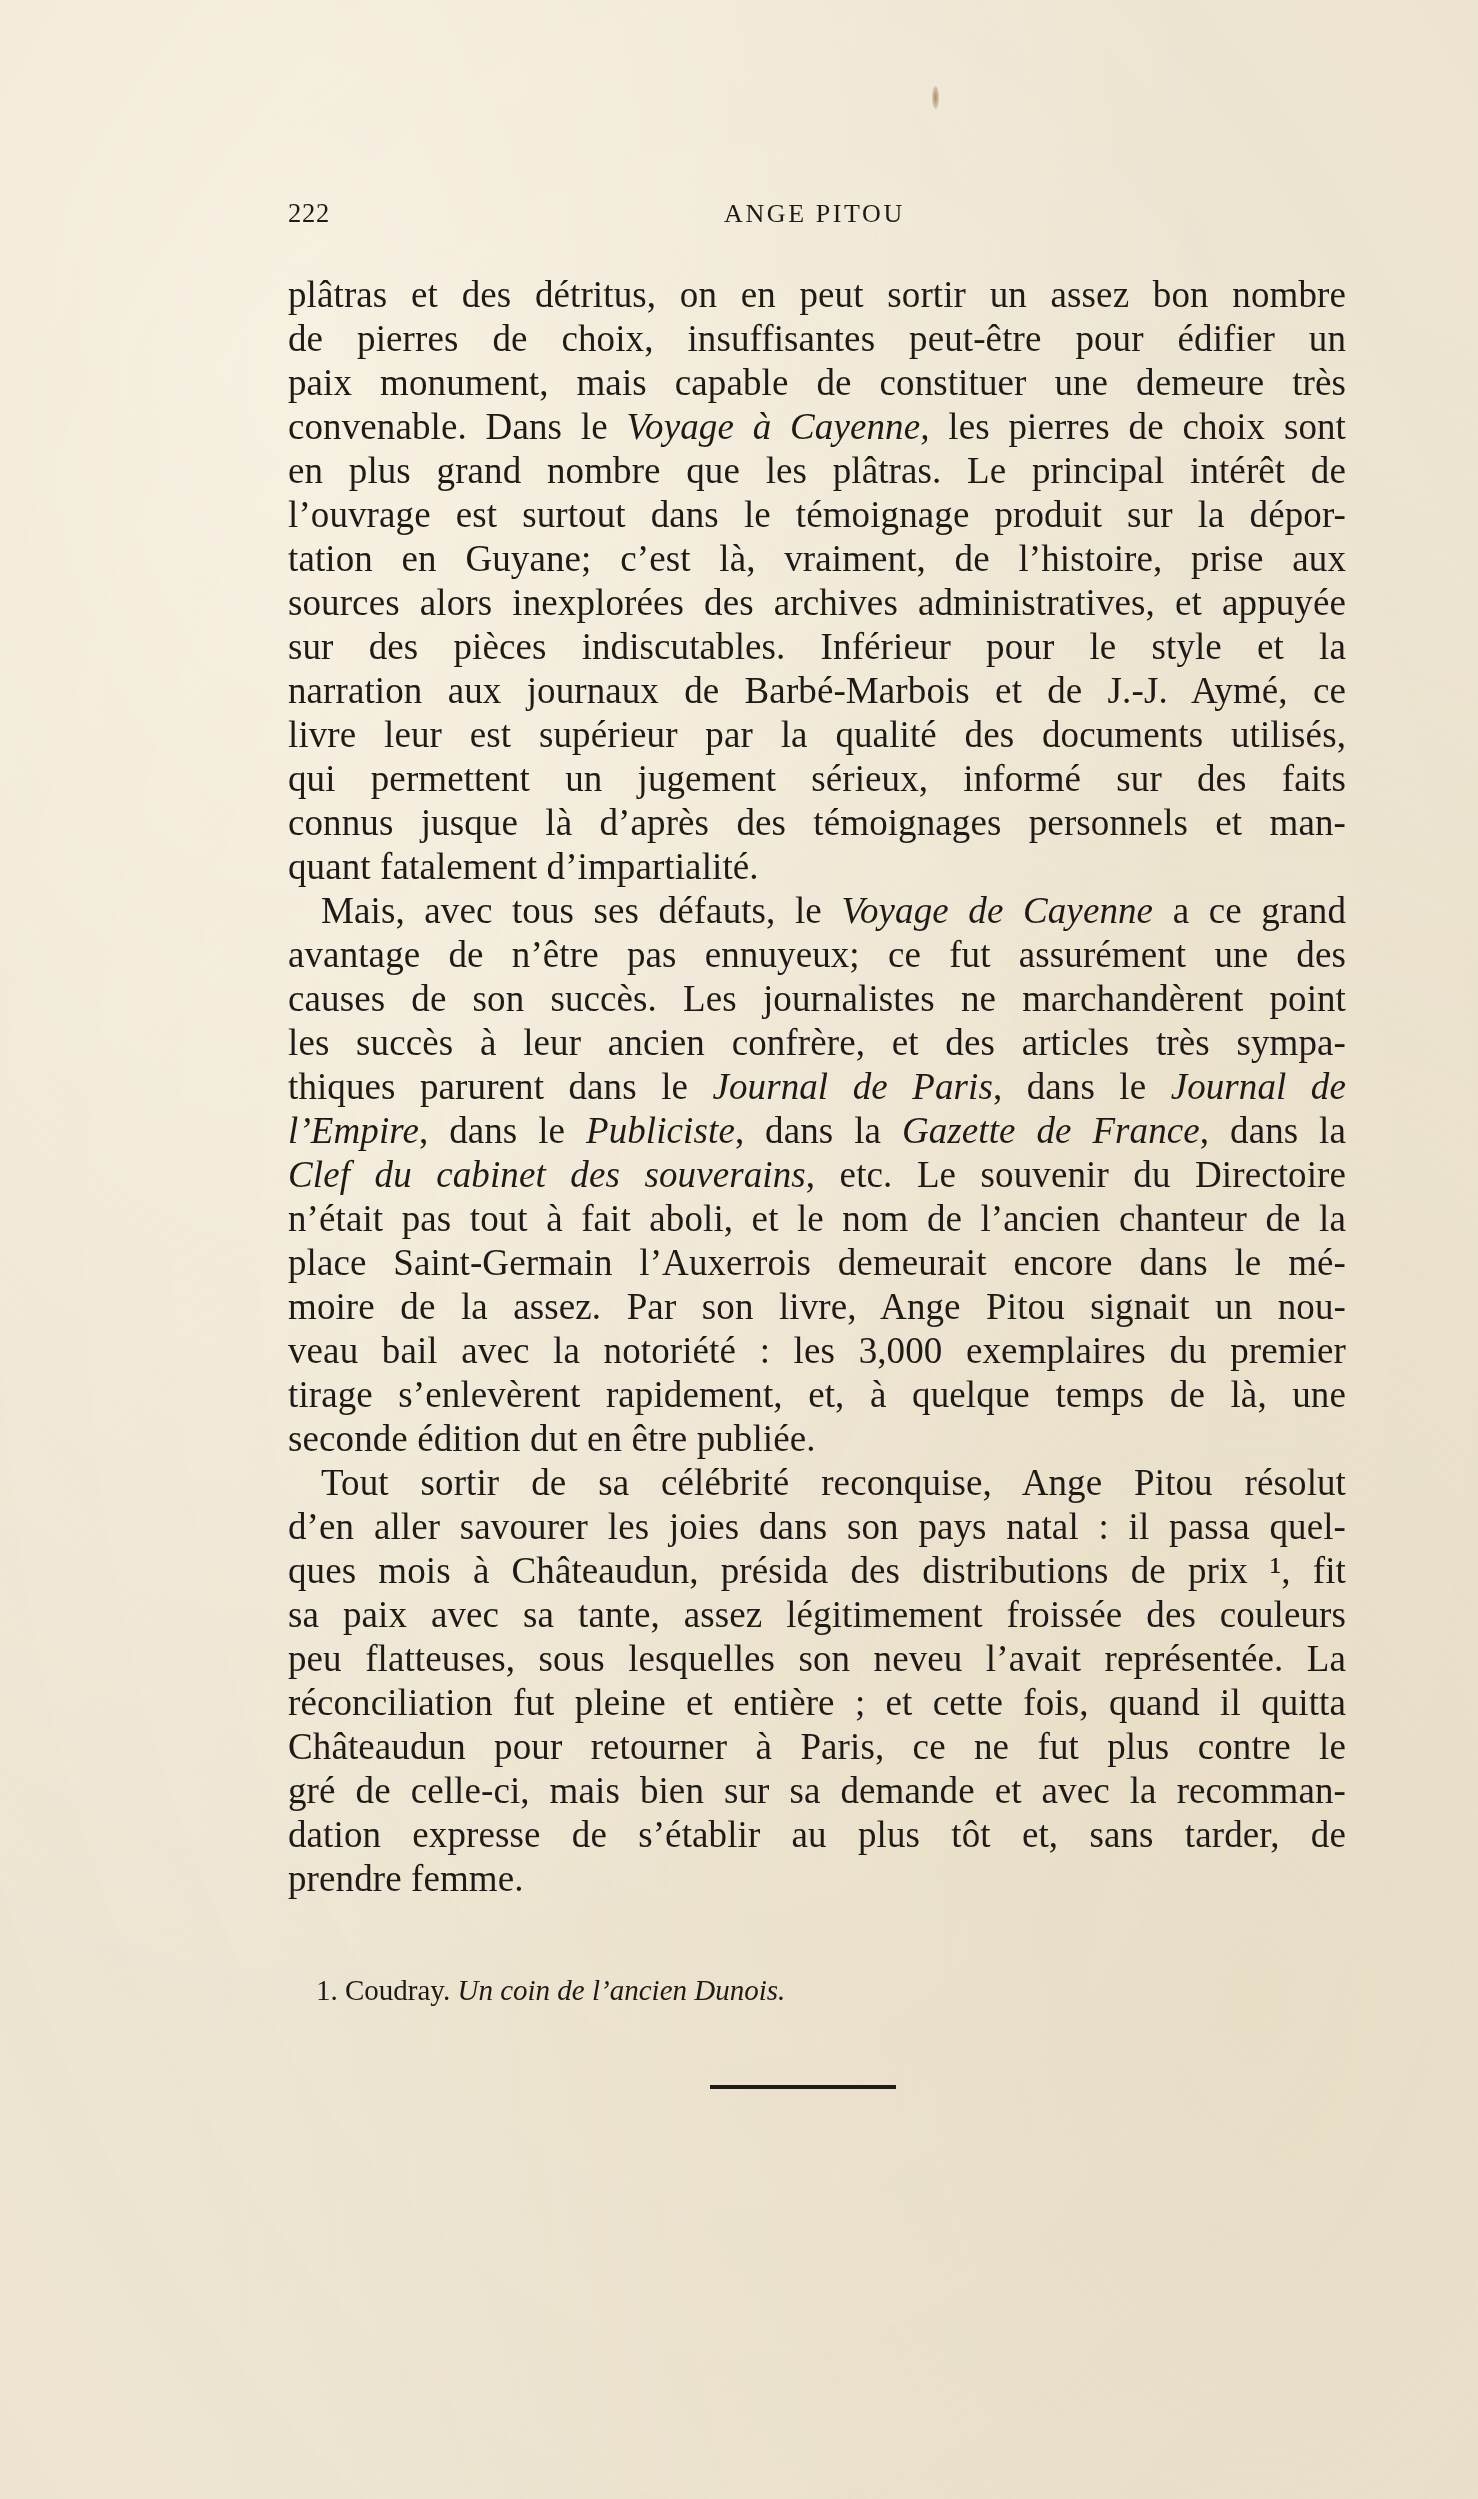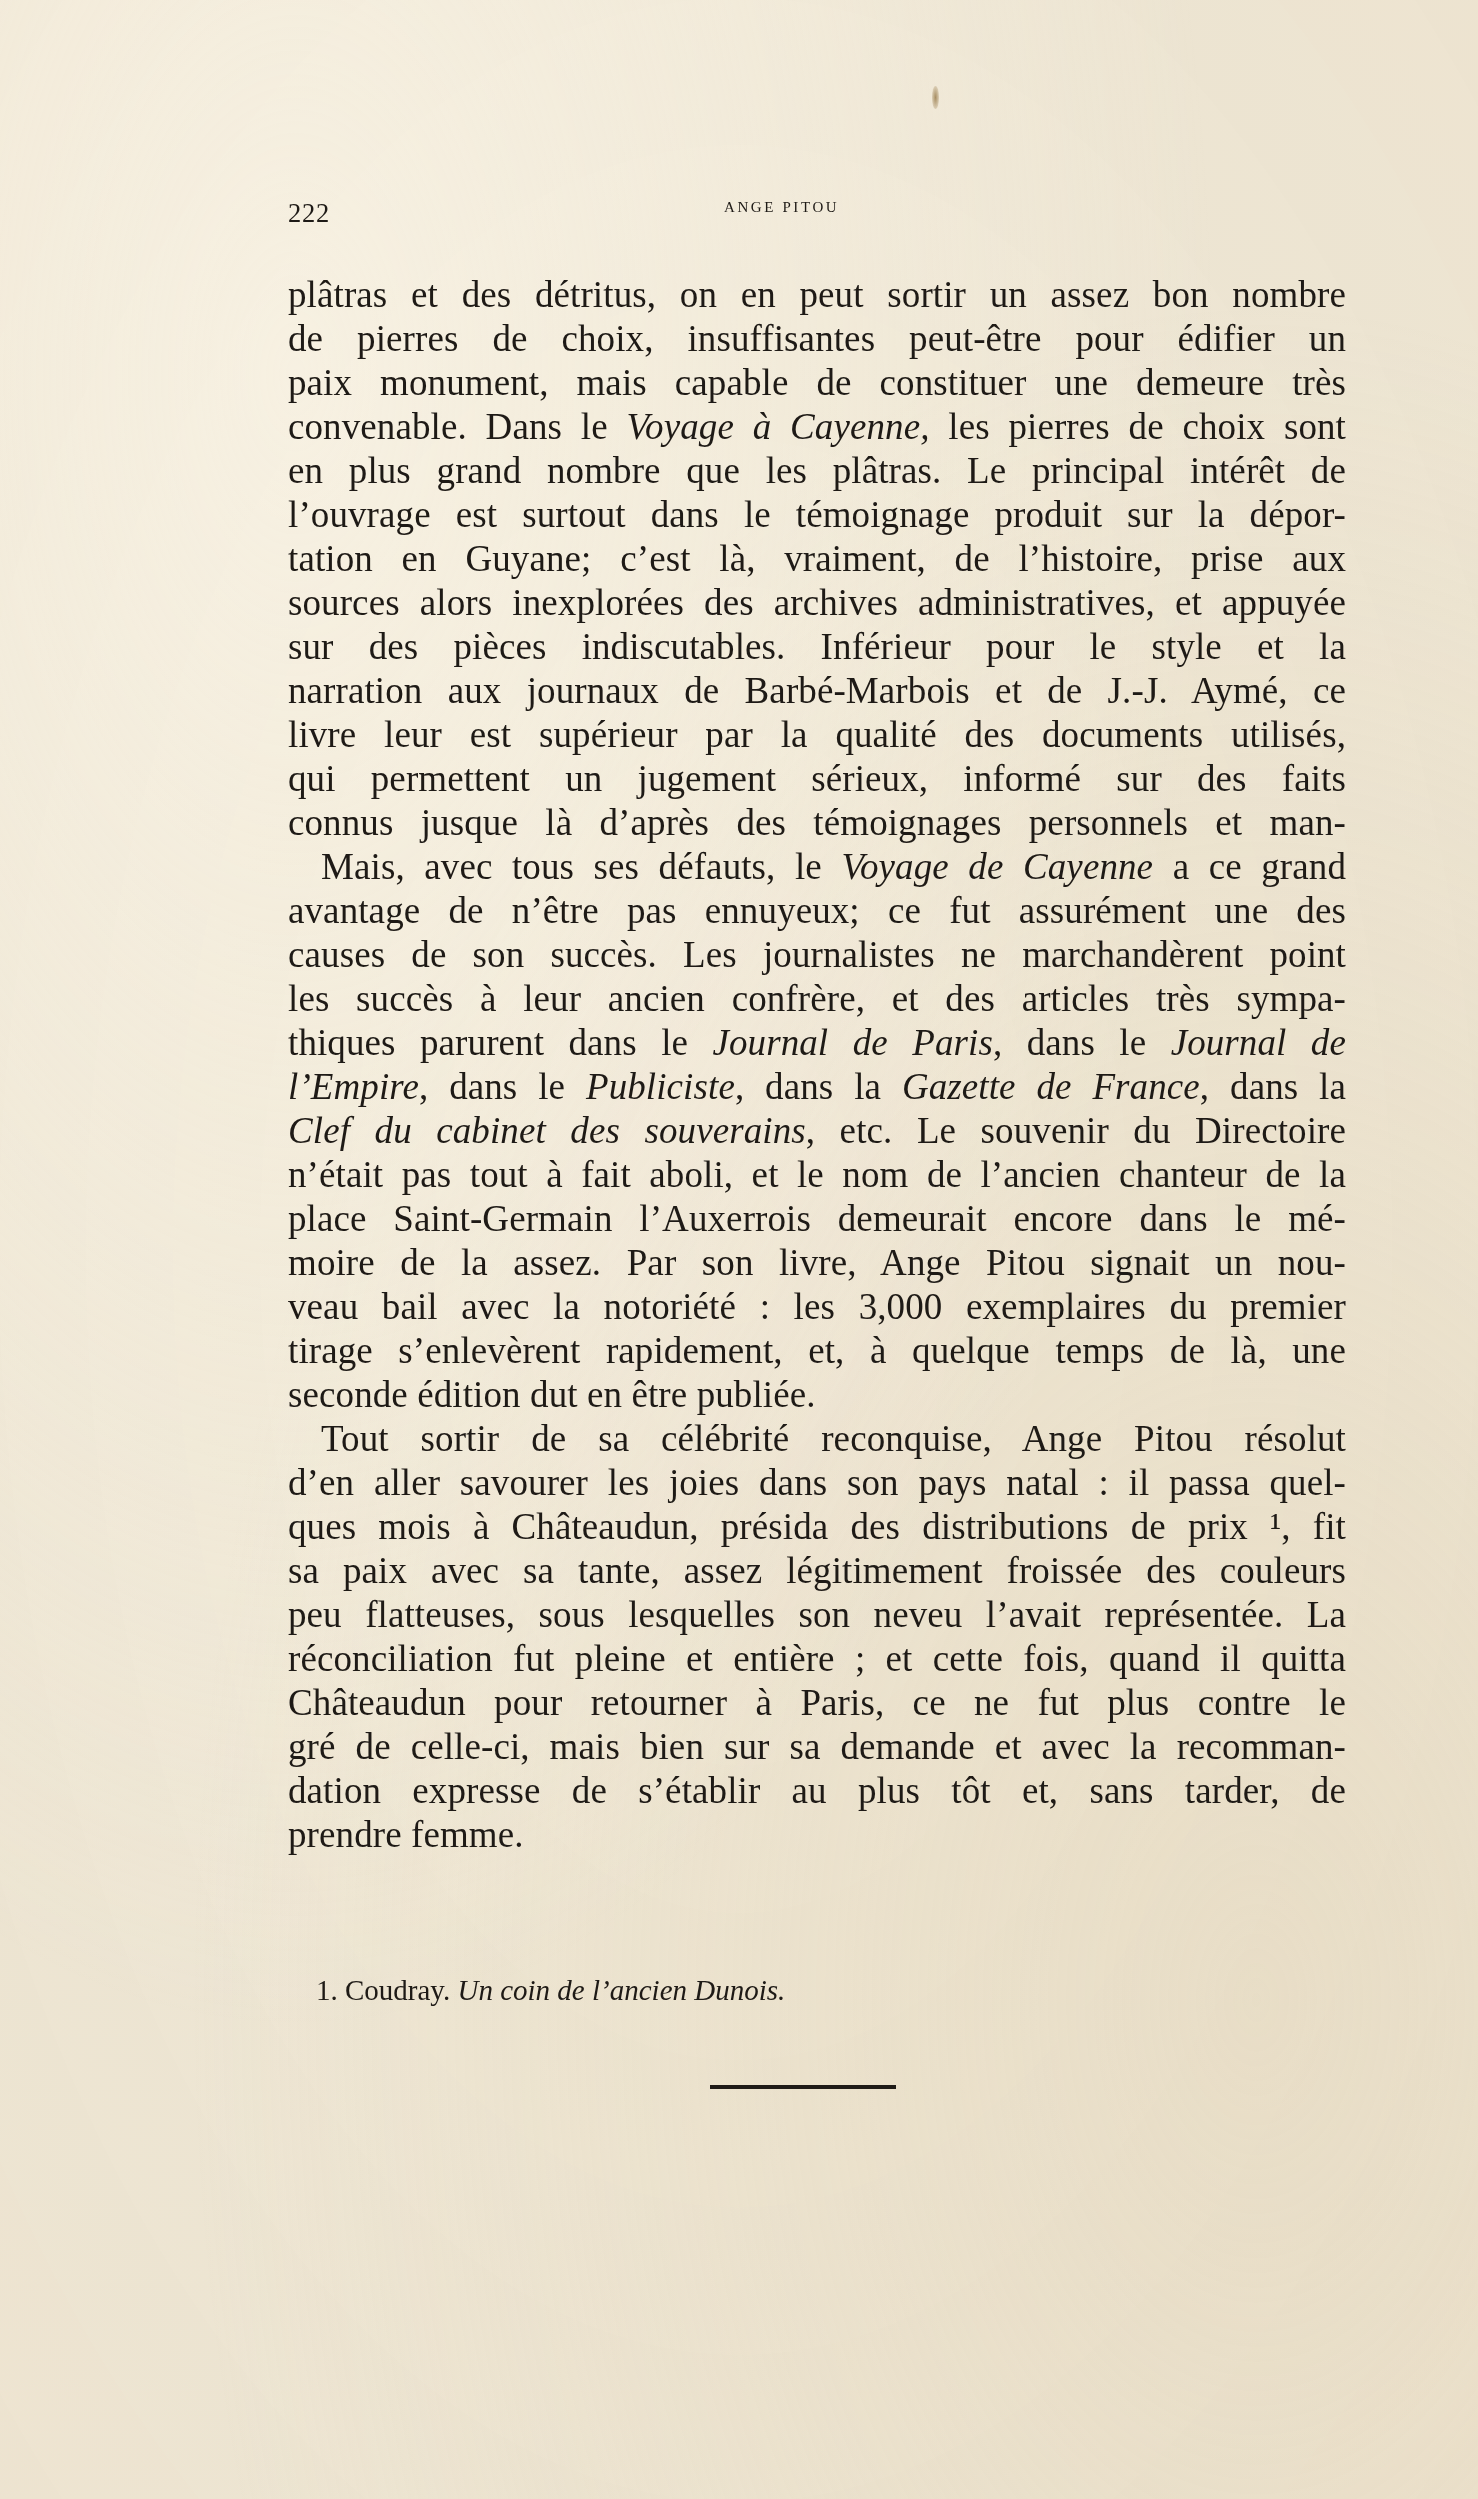--- a/index.html
+++ b/index.html
@@ -47,21 +47,21 @@
       position: absolute;
       left: 0;
       top: 0;
       font-size: 26.5px;
       letter-spacing: 0.7px;
     }
     .running-title {
       position: absolute;
       left: 436px;
       top: 1.3px;
-      font-size: 15px;
+      font-size: 26px;
       letter-spacing: 2.6px;
     }
     .body-text {
       position: absolute;
       left: 288px;
       top: 273px;
       width: 1058px;
     }
     .line {
       height: 44px;
@@ -116,20 +116,21 @@
       <div class="line"><span>convenable. Dans le </span><i>Voyage à Cayenne,</i><span> les pierres de choix sont</span></div>
       <div class="line"><span>en plus grand nombre que les plâtras. Le principal intérêt de</span></div>
       <div class="line"><span>l’ouvrage est surtout dans le témoignage produit sur la dépor-</span></div>
       <div class="line"><span>tation en Guyane; c’est là, vraiment, de l’histoire, prise aux</span></div>
       <div class="line"><span>sources alors inexplorées des archives administratives, et appuyée</span></div>
       <div class="line"><span>sur des pièces indiscutables. Inférieur pour le style et la</span></div>
       <div class="line"><span>narration aux journaux de Barbé-Marbois et de J.-J. Aymé, ce</span></div>
       <div class="line"><span>livre leur est supérieur par la qualité des documents utilisés,</span></div>
       <div class="line"><span>qui permettent un jugement sérieux, informé sur des faits</span></div>
       <div class="line"><span>connus jusque là d’après des témoignages personnels et man-</span></div>
+      <div class="line last"><span>quant fatalement d’impartialité.</span></div>
       <div class="line indent"><span>Mais, avec tous ses défauts, le </span><i>Voyage de Cayenne</i><span> a ce grand</span></div>
       <div class="line"><span>avantage de n’être pas ennuyeux; ce fut assurément une des</span></div>
       <div class="line"><span>causes de son succès. Les journalistes ne marchandèrent point</span></div>
       <div class="line"><span>les succès à leur ancien confrère, et des articles très sympa-</span></div>
       <div class="line"><span>thiques parurent dans le </span><i>Journal de Paris</i><span>, dans le </span><i>Journal de</i></div>
       <div class="line"><i>l’Empire</i><span>, dans le </span><i>Publiciste</i><span>, dans la </span><i>Gazette de France</i><span>, dans la</span></div>
       <div class="line"><i>Clef du cabinet des souverains</i><span>, etc. Le souvenir du Directoire</span></div>
       <div class="line"><span>n’était pas tout à fait aboli, et le nom de l’ancien chanteur de la</span></div>
       <div class="line"><span>place Saint-Germain l’Auxerrois demeurait encore dans le mé-</span></div>
       <div class="line"><span>moire de la assez. Par son livre, Ange Pitou signait un nou-</span></div>

